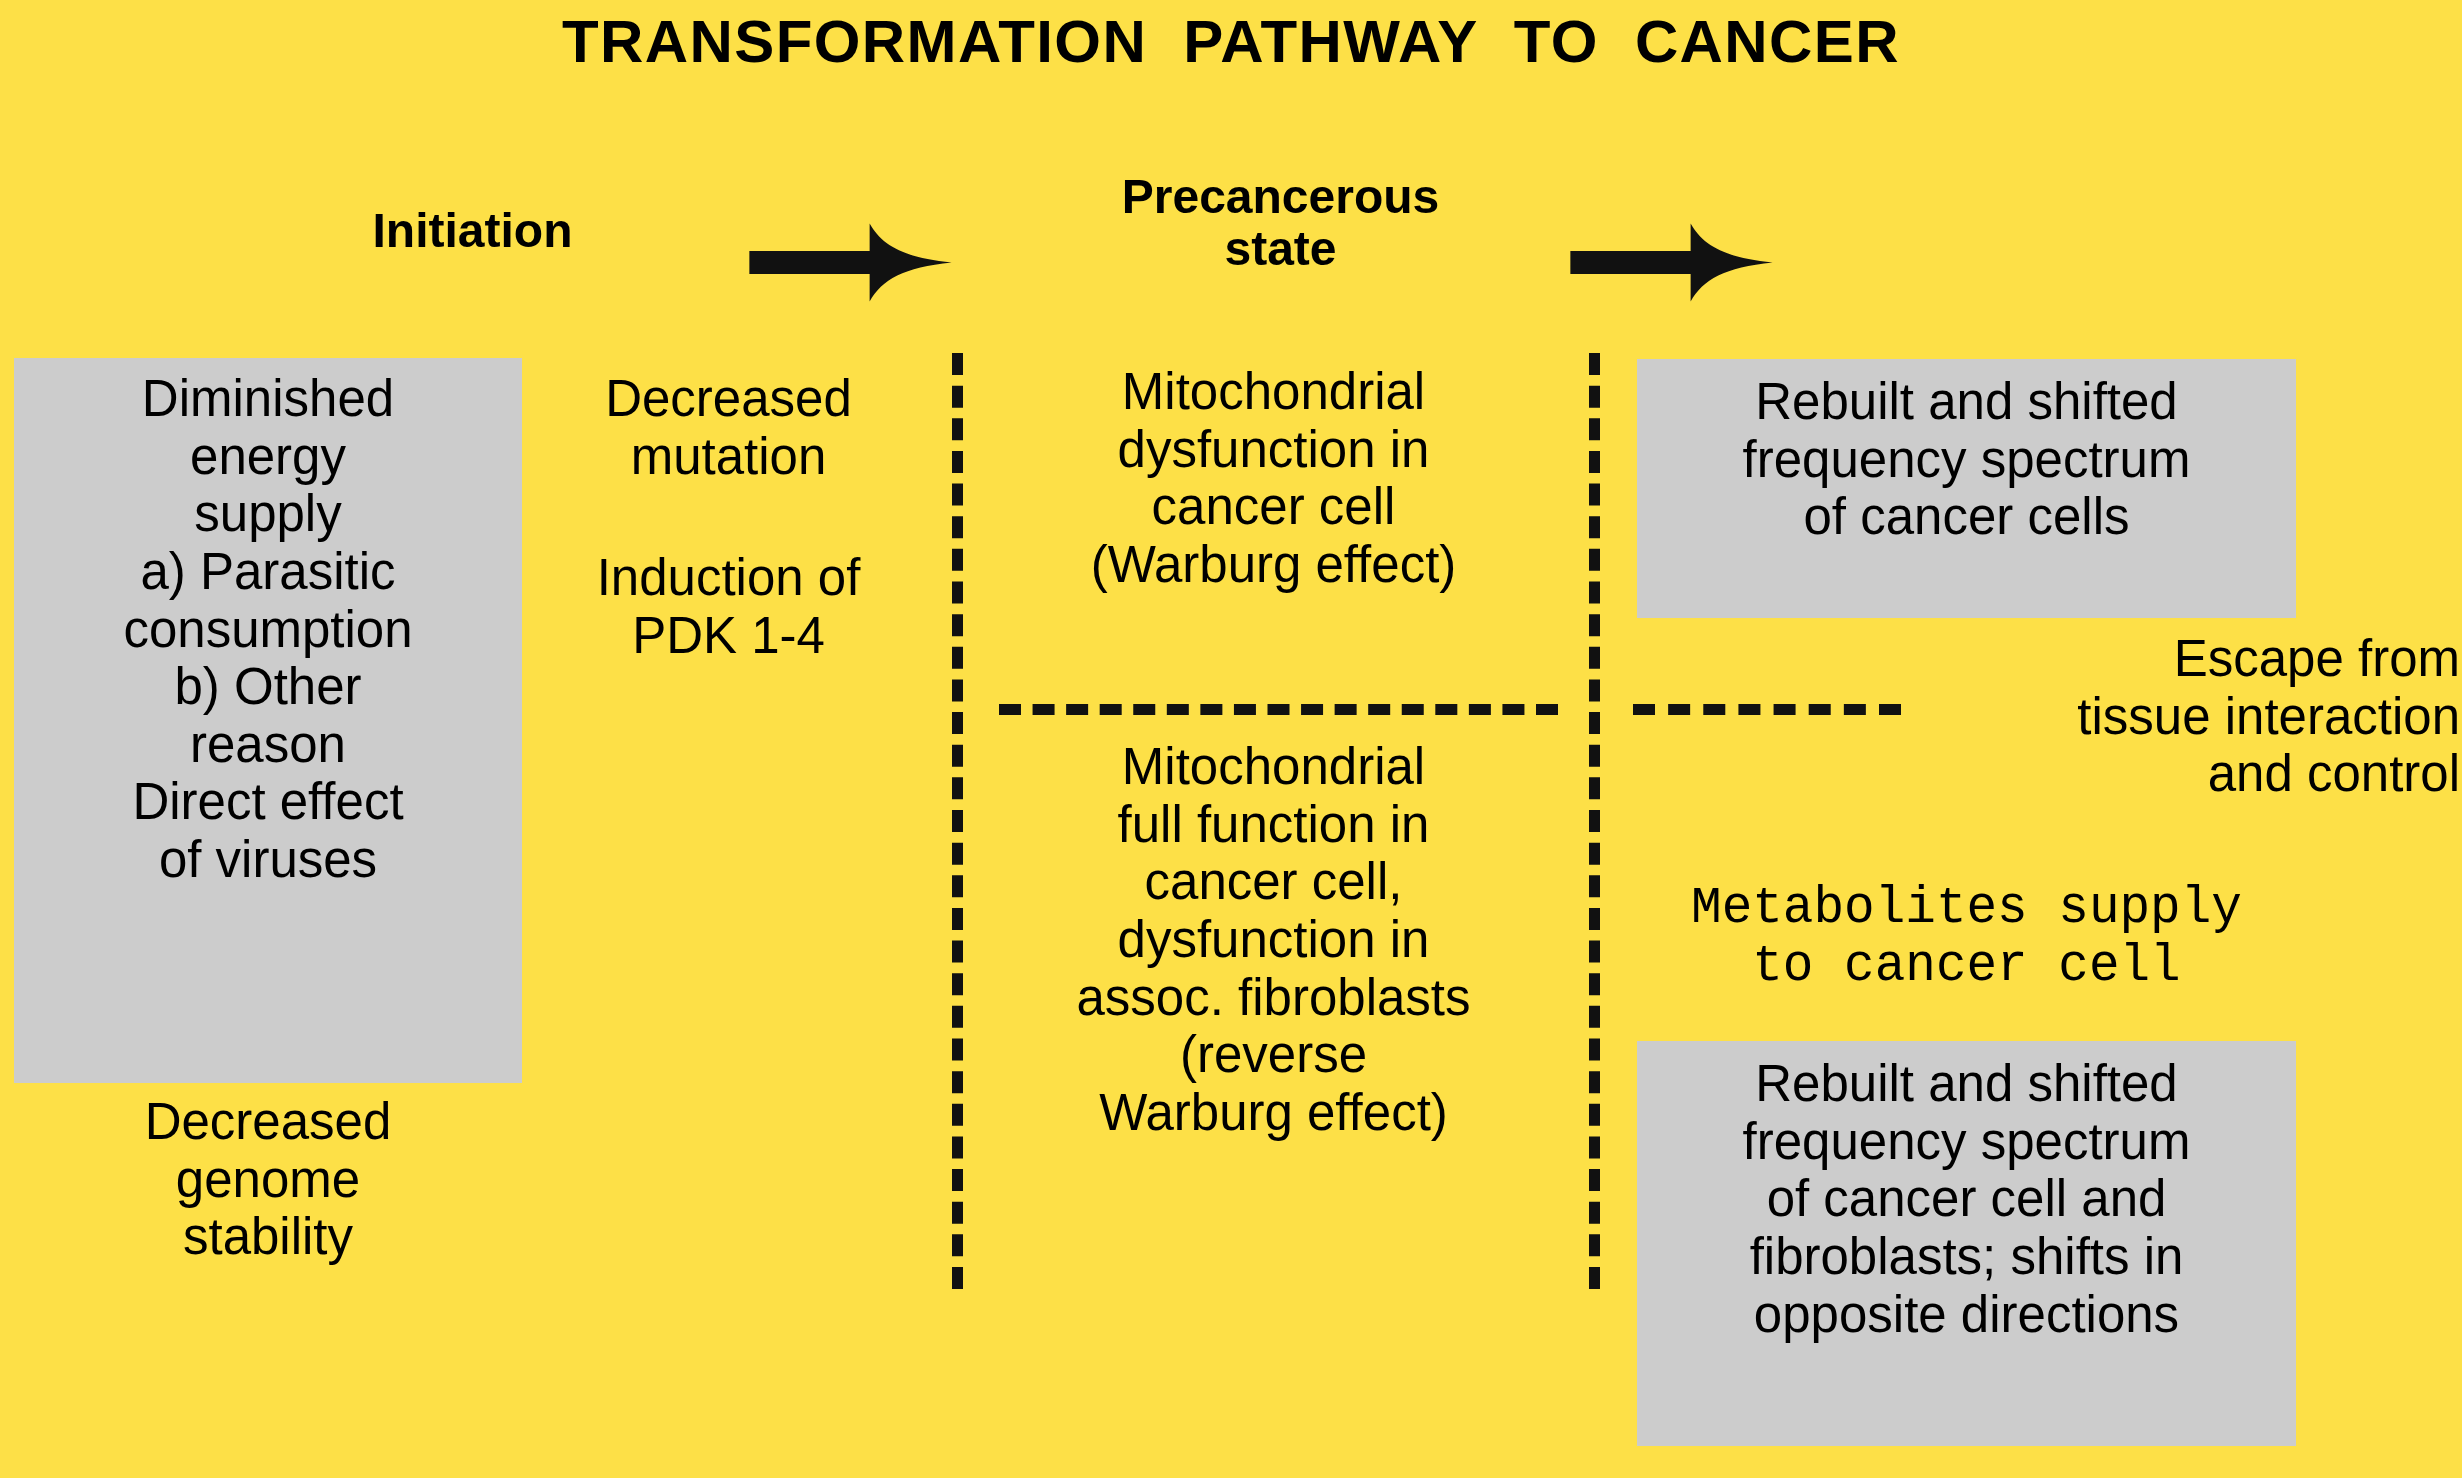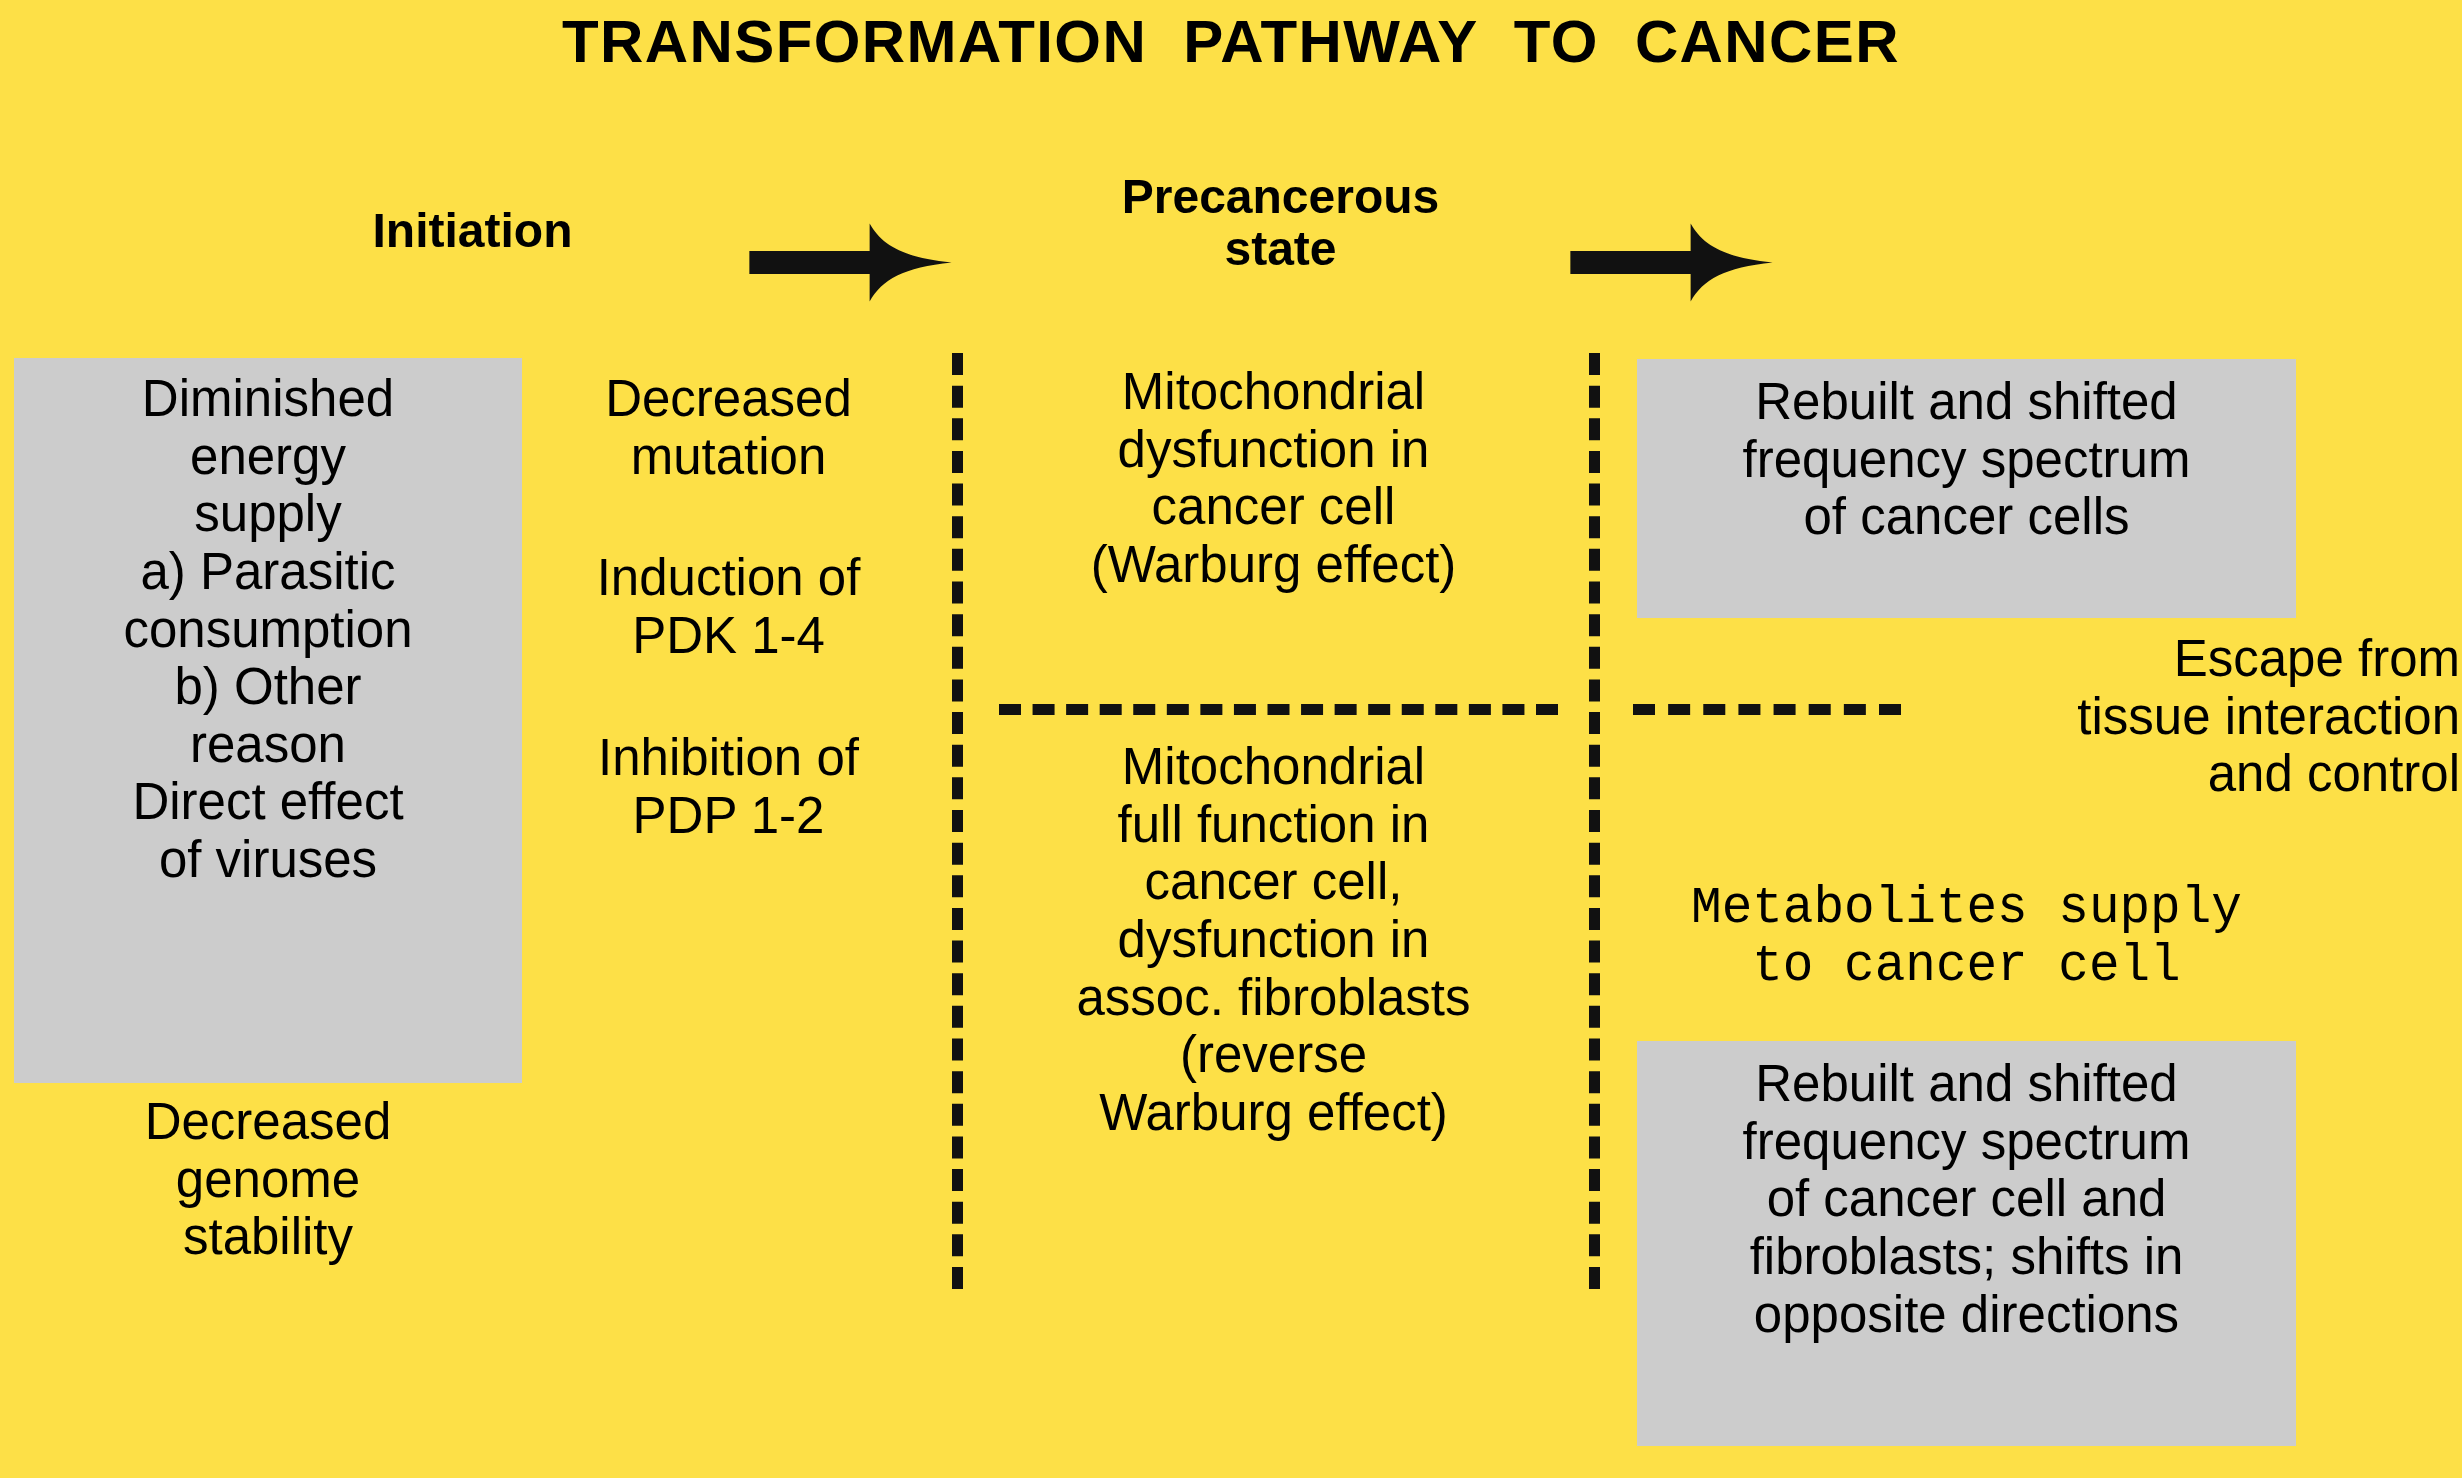--- a/index.html
+++ b/index.html
@@ -151,22 +151,20 @@
 reason
 Direct effect
 of viruses</div>
 
   <div class="col center" id="col2-a">Decreased
 mutation</div>
 
   <div class="col center" id="col2-b">Induction of
 PDK 1-4</div>
 
-  <div class="col center" id="col2-c">Inhibition of
-PDP 1-2</div>
 
 
   <div class="col center" id="col3-top">Mitochondrial
 dysfunction in
 cancer cell
 (Warburg effect)</div>
 
   <div class="col center" id="col3-bot">Mitochondrial
 full function in
 cancer cell,

